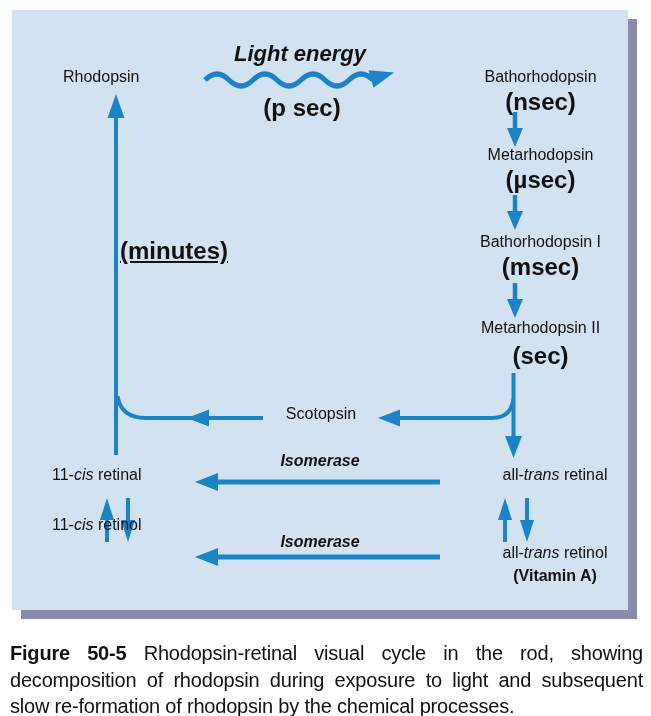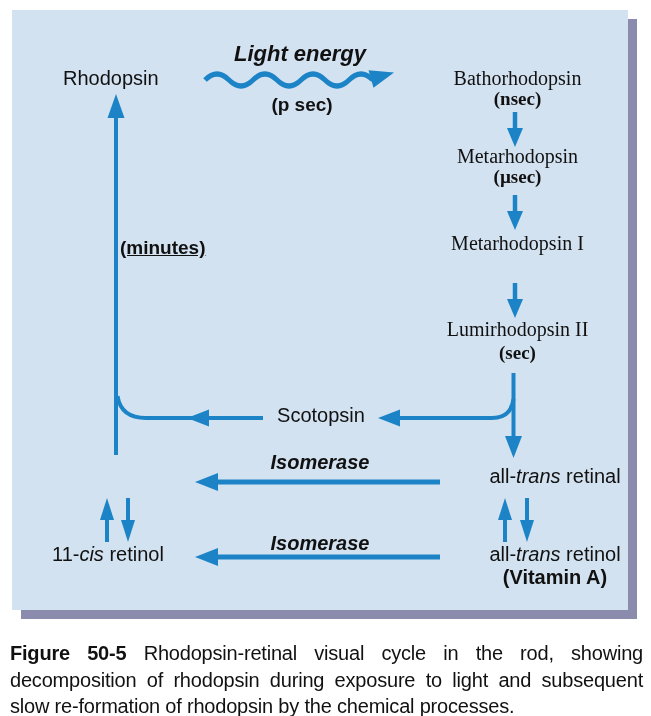--- a/index.html
+++ b/index.html
@@ -18,27 +18,27 @@
     overflow:hidden;
   }
   #diagram-box{
     position:absolute;left:12px;top:10px;width:616px;height:600px;
     background:var(--box-bg);
     box-shadow:9px 9px 0 0 var(--box-shadow);
   }
   #arrow-layer{position:absolute;left:0;top:0;width:616px;height:600px;color:var(--arrow);}
   #arrow-layer line, #arrow-layer path{stroke:currentColor;fill:none;}
   #arrow-layer polygon{fill:currentColor;stroke:none;}
-  .lbl{position:absolute;line-height:1.08;font-size:20px;white-space:nowrap;}
+  .lbl{position:absolute;line-height:1.08;font-size:16px;white-space:nowrap;}
   .ctr{text-align:center;}
   .b{font-weight:bold;}
   .bi{font-weight:bold;font-style:italic;}
-  .t19{font-size:19px;}
+  .t19{font-size:24px;}
   .t21{font-size:22px;}
-  .col-right{left:407px;width:221px;font-family:Liberation Serif, serif;}
+  .col-right{left:430px;width:221px;}
   .col-transcol{left:455px;width:200px;}
   #caption{
     position:absolute;left:10px;top:640px;width:633px;
     font-size:20px;line-height:26.5px;text-align:justify;
     letter-spacing:-0.2px;
   }
   #caption .figlabel{font-weight:bold;}
 </style>
 </head>
 <body>
@@ -118,35 +118,37 @@
 
   <div class="lbl bi t21 ctr" style="left:218px;top:42px;width:164px;">Light energy</div>
   <div class="lbl b t19 ctr" style="left:256px;top:95px;width:92px;">(p sec)</div>
 
   <div class="lbl ctr col-right" style="top:68px;">Bathorhodopsin</div>
   <div class="lbl b t19 ctr col-right" style="top:89px;">(nsec)</div>
 
   <div class="lbl ctr col-right" style="top:146px;">Metarhodopsin</div>
   <div class="lbl b t19 ctr col-right" style="top:167px;">(µsec)</div>
 
-  <div class="lbl ctr col-right" style="top:233px;">Metarhodopsin I</div>
+  <div class="lbl ctr col-right" style="top:233px;">Bathorhodopsin I</div>
+  <div class="lbl b t19 ctr col-right" style="top:254px;">(msec)</div>
 
-  <div class="lbl ctr col-right" style="top:319px;">Lumirhodopsin II</div>
+  <div class="lbl ctr col-right" style="top:319px;">Metarhodopsin II</div>
   <div class="lbl b t19 ctr col-right" style="top:343px;">(sec)</div>
 
   <div class="lbl b t19" style="left:120px;top:238px;text-decoration:underline;">(minutes)</div>
 
   <div class="lbl ctr" style="left:262px;top:405px;width:118px;">Scotopsin</div>
 
+  <div class="lbl" style="left:52px;top:466px;"><span>11-</span><i>cis</i><span> retinal</span></div>
 
   <div class="lbl bi ctr" style="left:238px;top:452px;width:164px;">Isomerase</div>
 
   <div class="lbl ctr col-transcol" style="top:466px;"><span>all-</span><i>trans</i><span> retinal</span></div>
 
-  <div class="lbl" style="left:52px;top:544px;"><span>11-</span><i>cis</i><span> retinol</span></div>
+  <div class="lbl" style="left:52px;top:516px;"><span>11-</span><i>cis</i><span> retinol</span></div>
 
   <div class="lbl bi ctr" style="left:238px;top:533px;width:164px;">Isomerase</div>
 
   <div class="lbl ctr col-transcol" style="top:544px;"><span>all-</span><i>trans</i><span> retinol</span></div>
   <div class="lbl b ctr col-transcol" style="top:567px;">(Vitamin A)</div>
 
   <div id="caption"><span class="figlabel">Figure 50-5</span> <span>Rhodopsin-retinal visual cycle in the rod, showing decomposition of rhodopsin during exposure to light and subsequent slow re-formation of rhodopsin by the chemical processes.</span></div>
 
 </div>
 

